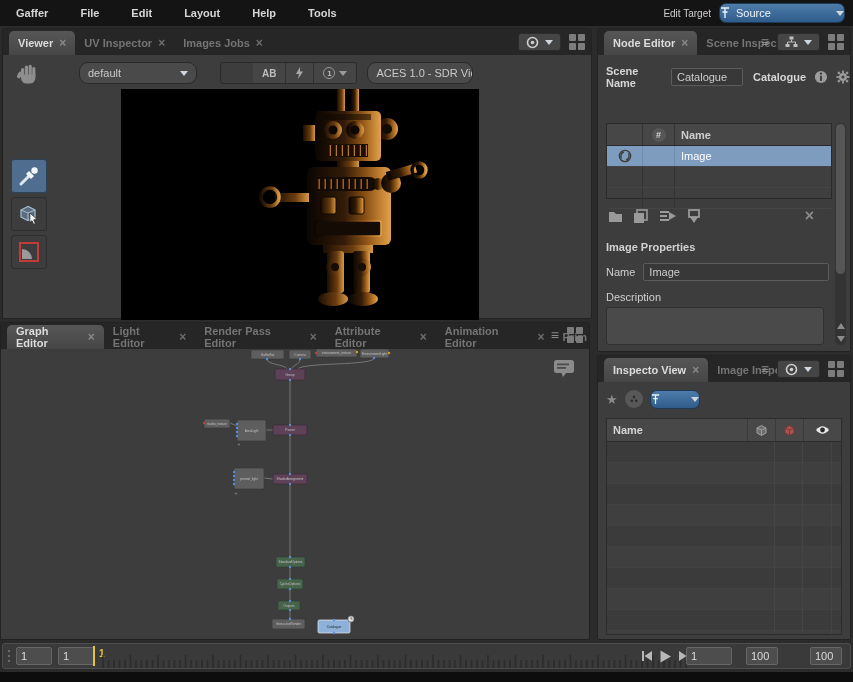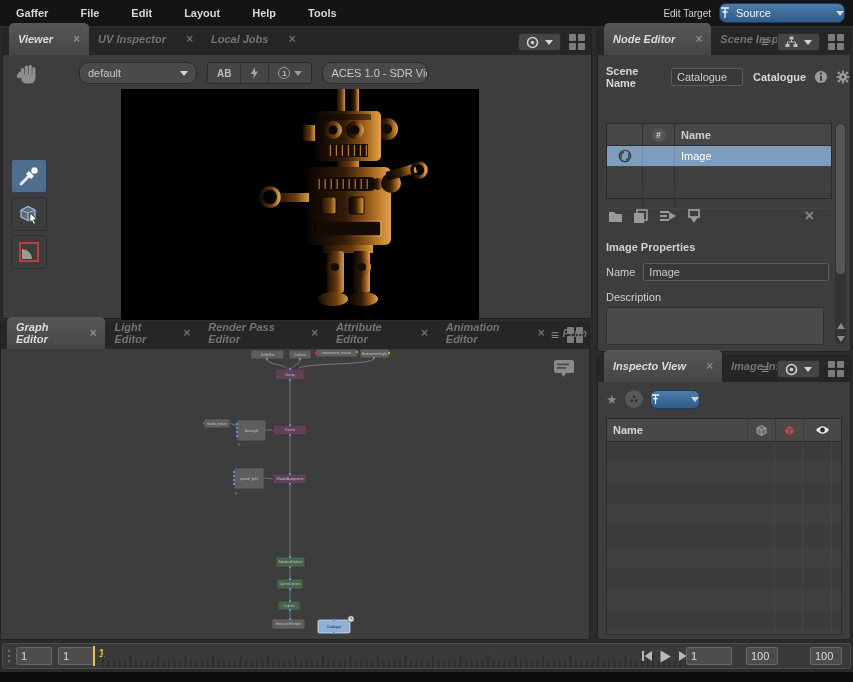--- a/index.html
+++ b/index.html
@@ -14,21 +14,21 @@
   .dd-blue { display:flex; align-items:center; gap:6px; width:126px; height:20px; padding:0 0; border-radius:7px;
              background:linear-gradient(#4e7dab,#2f5c8a); border:1px solid #1d3a57; color:#f0f4f8; font-size:11px; }
   .dd-blue .caret { margin-left:auto; }
 
   .caret { width:0; height:0; border-left:4px solid transparent; border-right:4px solid transparent; border-top:5px solid #cfd6dd; }
   .caret.dark { border-top-color:#9a9a9a; }
 
   
   .panel { position:absolute; background:#3d3d3d; border:1px solid #222; border-radius:2px; }
   .tabrow { position:relative; height:26px; background:#262626; display:flex; align-items:flex-end; padding-left:6px; }
-  .tab { display:flex; align-items:center; gap:20px; height:24px; padding:16px 9px; font-size:11px; font-weight:bold; color:#747474; border-radius:5px 5px 0 0;font-style:italic; }
+  .tab { display:flex; align-items:center; gap:6px; height:24px; padding:8px 9px; font-size:11px; font-weight:bold; color:#747474; border-radius:5px 5px 0 0; }
   .tab.active { background:linear-gradient(#565656,#464646); color:#dcdcdc; }
   .tab .x { color:#6e6e6e; font-size:12px; font-weight:bold; line-height:10px; }
   .tab.active .x { color:#8a8a8a; }
   .tabrow-icons { position:absolute; right:6px; top:4px; display:flex; align-items:center; gap:8px; }
   .mini-btn { display:flex; align-items:center; gap:6px; height:18px; padding:0 7px; background:#454545; border:1px solid #2c2c2c; border-radius:3px; }
   .grid-icon { display:grid; grid-template-columns:7px 7px; grid-template-rows:7px 7px; gap:2px; }
   .grid-icon span { background:#7c7c7c; border-radius:1px; }
   .hamb { color:#8a8a8a; font-size:14px; font-weight:bold; line-height:14px; }
 
   
@@ -134,21 +134,21 @@
     <div class="tabrow">
       <div class="tab active">
           <span>Viewer</span>
           <span class="x">×</span>
         </div>
       <div class="tab">
           <span>UV Inspector</span>
           <span class="x">×</span>
         </div>
       <div class="tab">
-          <span>Local Jobs</span>
+          <span>Images Jobs</span>
           <span class="x">×</span>
         </div>
       <div class="tabrow-icons">
         <div class="mini-btn">
           <svg width="13" height="13" viewBox="0 0 13 13">
               <circle cx="6.5" cy="6.5" r="5" fill="none" stroke="#cfcfcf" stroke-width="1.6"></circle>
               <circle cx="6.5" cy="6.5" r="1.8" fill="#cfcfcf"></circle>
             </svg>
           <span class="caret"></span>
         </div>
@@ -171,21 +171,21 @@
               <rect x="17.2" y="6" width="3.2" height="10" rx="1.6"></rect>
               <path d="M6 13.5 h14.4 v3.5 a5.5 5.5 0 0 1 -5.5 5.5 h-3.4 a5.5 5.5 0 0 1 -5.5 -5.5 z"></path>
               <rect x="2.6" y="10.5" width="4" height="7" rx="2" transform="rotate(28 4.6 14)"></rect>
             </g>
           </svg>
       </div>
       <div class="dd" style="width:118px; margin-left:26px;">
         <span>default</span>
           <span class="caret"></span>
       </div>
-      <div class="seg-group" style="margin-left:0;">
+      <div class="seg-group" style="margin-left:13px;padding-left:32px;">
         <div class="seg">
             <span>AB</span>
           </div>
         <div class="seg">
             <svg width="9" height="12" viewBox="0 0 9 12">
               <polygon points="5,0 1,7 4,7 3,12 8,4.5 5,4.5" fill="#a8a8a8"></polygon>
             </svg>
           </div>
         <div class="seg">
             <span class="one-circle">1</span>

